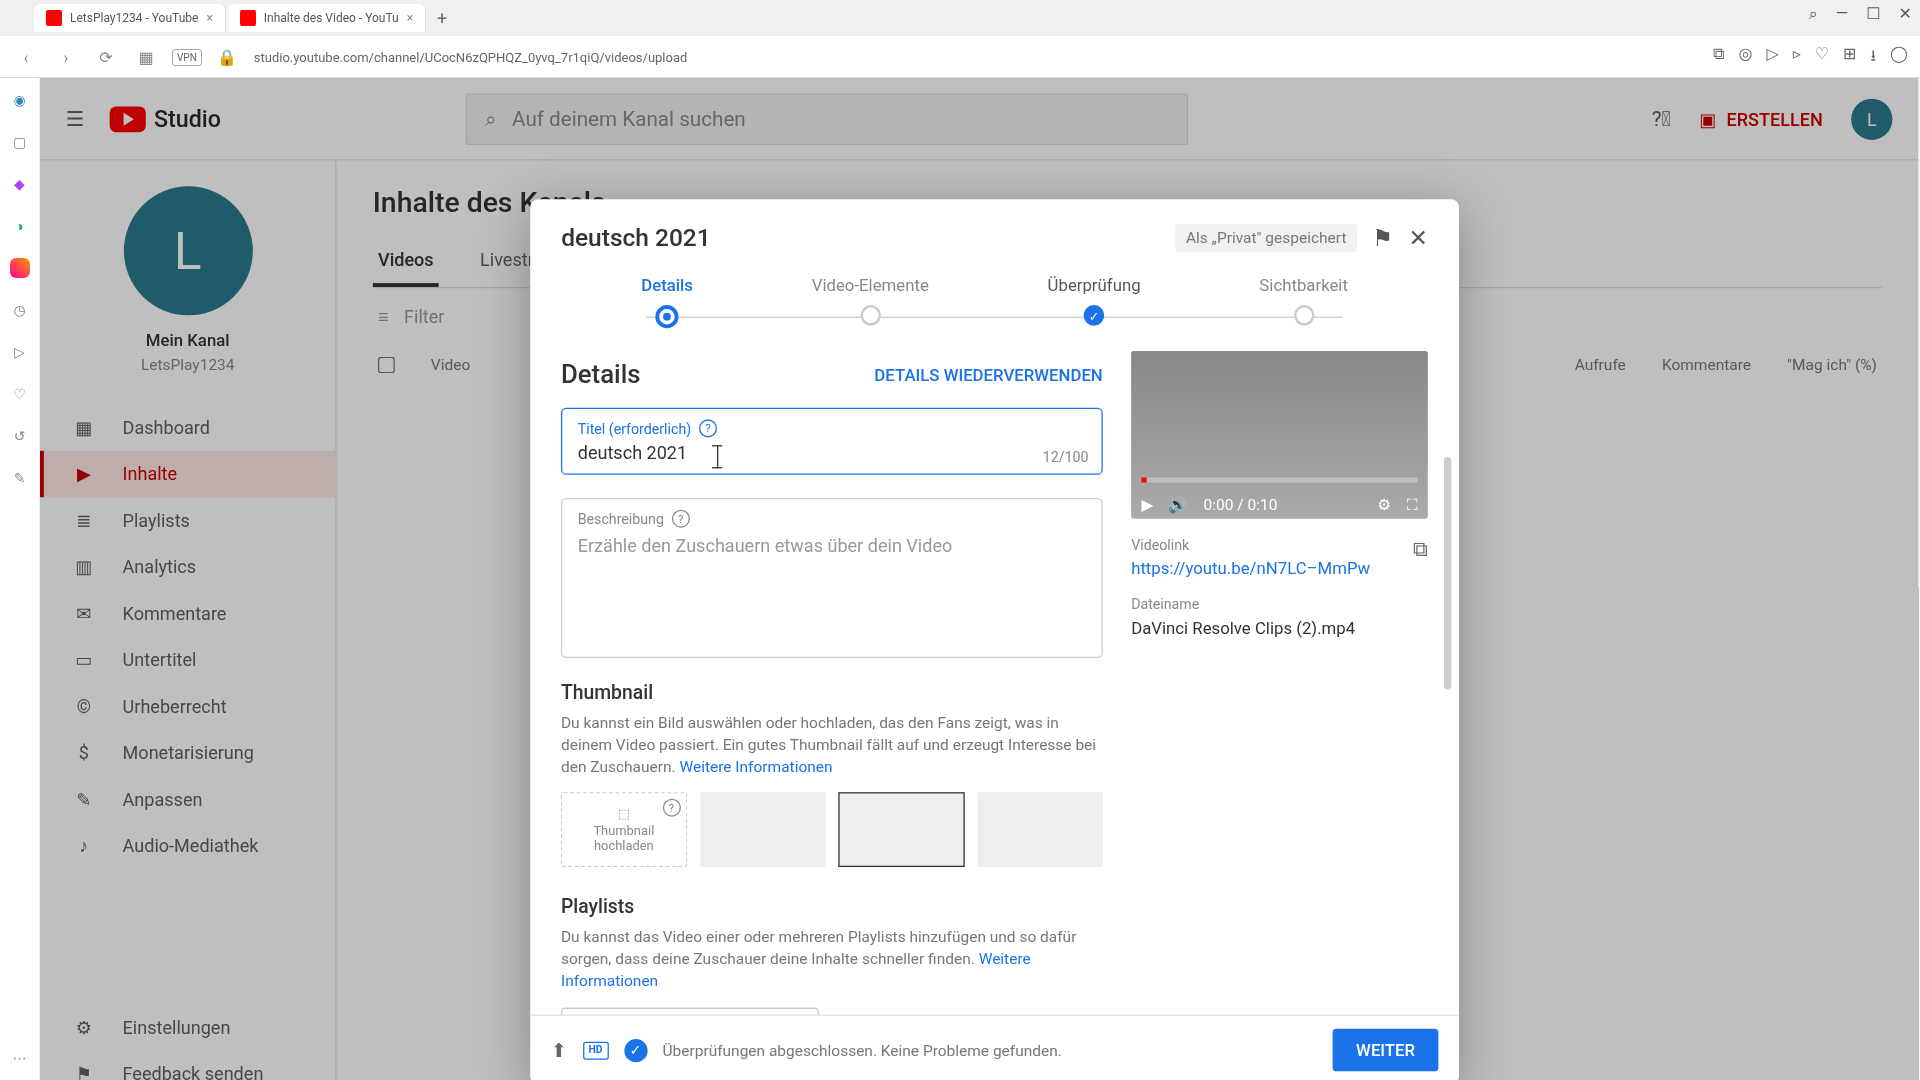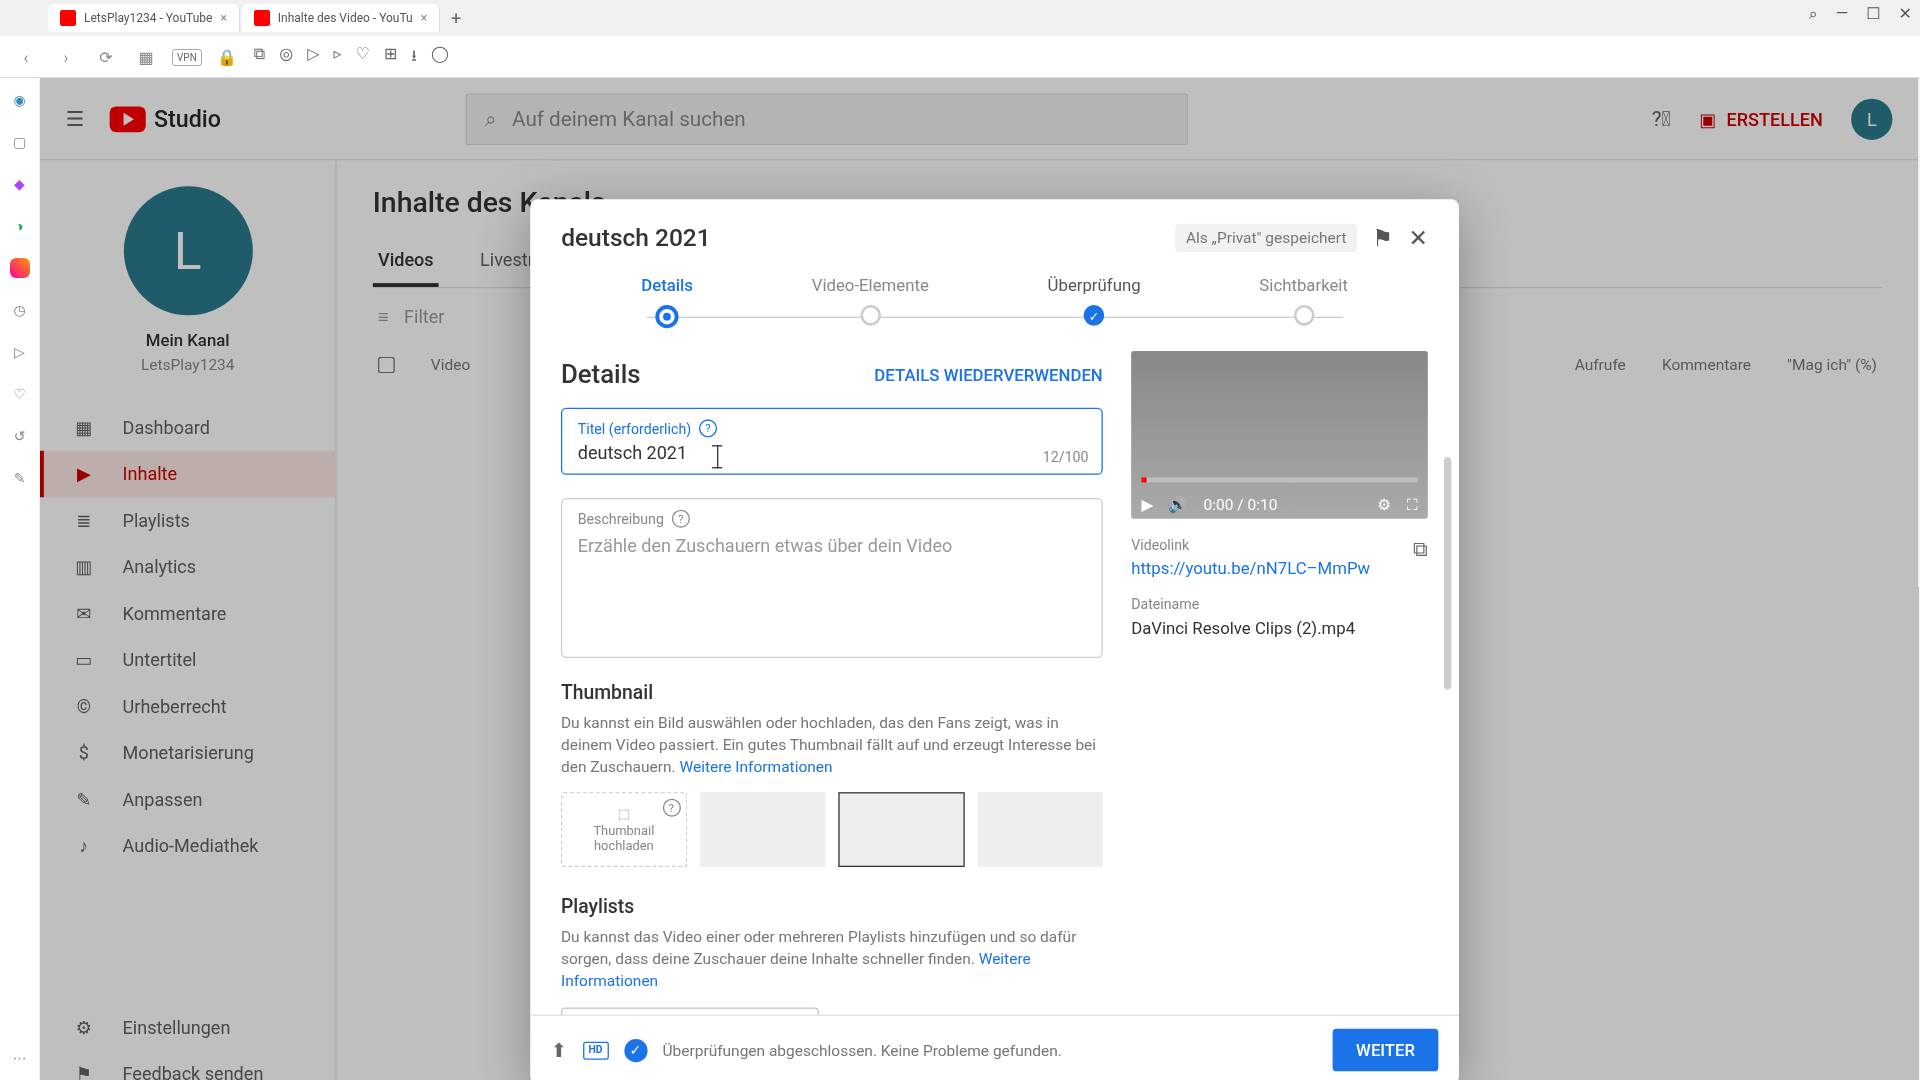--- a/index.html
+++ b/index.html
@@ -1,20 +1,20 @@
 <!DOCTYPE html>
 <html><head>
 <meta charset="utf-8">
 <style>
 * { margin: 0; padding: 0; box-sizing: border-box; font-family: Roboto, Arial, sans-serif; }
 body { background: #f5f5f5; width: 1920px; height: 1080px; overflow: hidden; position: relative; }
 
 
 .browser-chrome { position: absolute; top: 0; left: 0; right: 0; height: 78px; background: #fff; border-bottom: 1px solid #ddd; }
-.tab-bar { height: 36px; display: flex; align-items: center; padding-left: 48px; background: #f0f0f0; }
+.tab-bar { height: 36px; display: flex; align-items: center; padding-left: 34px; background: #f0f0f0; }
 .tab { height: 28px; display: flex; align-items: center; padding: 0 12px; gap: 8px; font-size: 12px; color: #555; border-right: 1px solid #ddd; background: #fff; border-radius: 6px 6px 0 0; margin-right: 2px; min-width: 180px; }
 .tab.active { background: #fff; }
 .tab-favicon { width: 16px; height: 16px; background: #f00; border-radius: 2px; }
 .tab-close { color: #888; cursor: pointer; margin-left: auto; }
 .tab-new { width: 28px; text-align: center; color: #666; cursor: pointer; font-size: 18px; }
 .win-controls { position: absolute; right: 8px; top: 4px; display: flex; gap: 18px; color: #555; }
 .win-controls span { cursor: pointer; }
 
 .addr-bar { height: 42px; display: flex; align-items: center; padding: 0 12px; gap: 12px; }
 .nav-btn { width: 28px; height: 28px; display: flex; align-items: center; justify-content: center; color: #888; cursor: pointer; border-radius: 4px; }
@@ -176,20 +176,21 @@
     <span>☐</span>
     <span>✕</span>
   </div>
   <div class="addr-bar">
     <span class="nav-btn">‹</span>
     <span class="nav-btn">›</span>
     <span class="nav-btn">⟳</span>
     <span class="nav-btn">▦</span>
     <span class="vpn-badge">VPN</span>
     <span class="nav-btn">🔒</span>
+    <span class="url-text">studio.youtube.com/channel/UCocN6zQPHQZ_0yvq_7r1qiQ/videos/upload</span>
     <div class="addr-icons">
       <span>⧉</span>
       <span>◎</span>
       <span>▷</span>
       <span>▹</span>
       <span>♡</span>
       <span>⊞</span>
       <span>⭳</span>
       <span>◯</span>
     </div>

